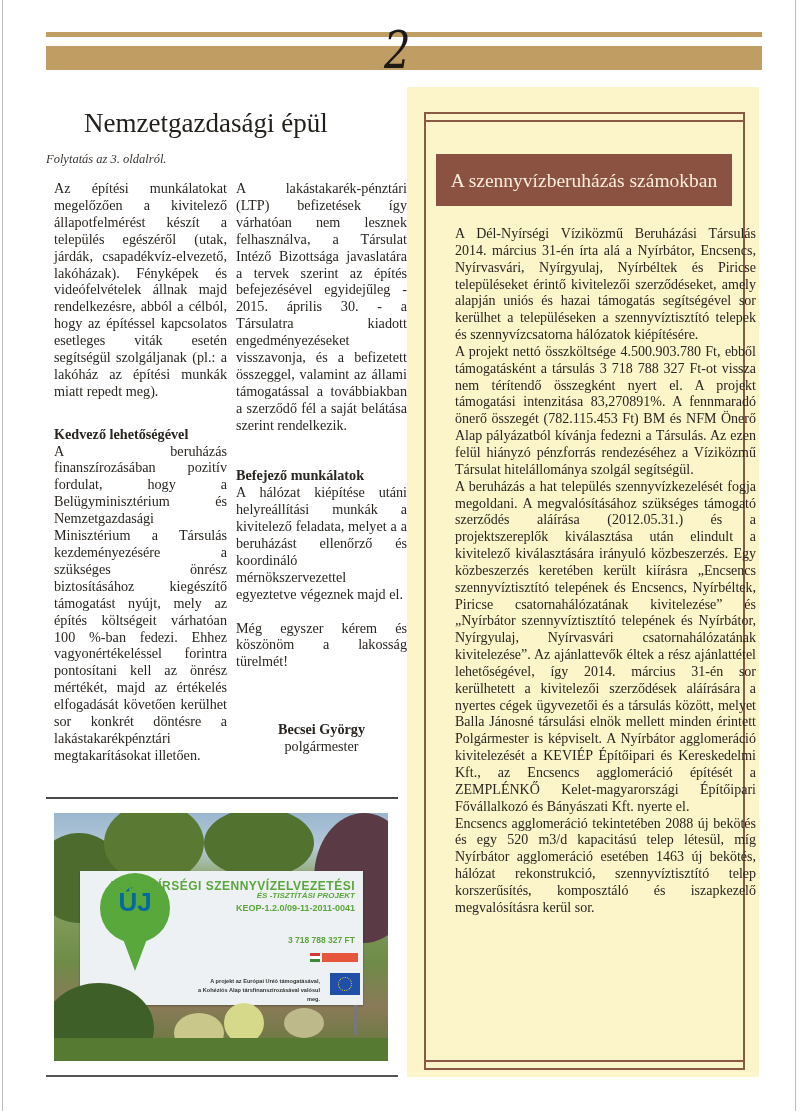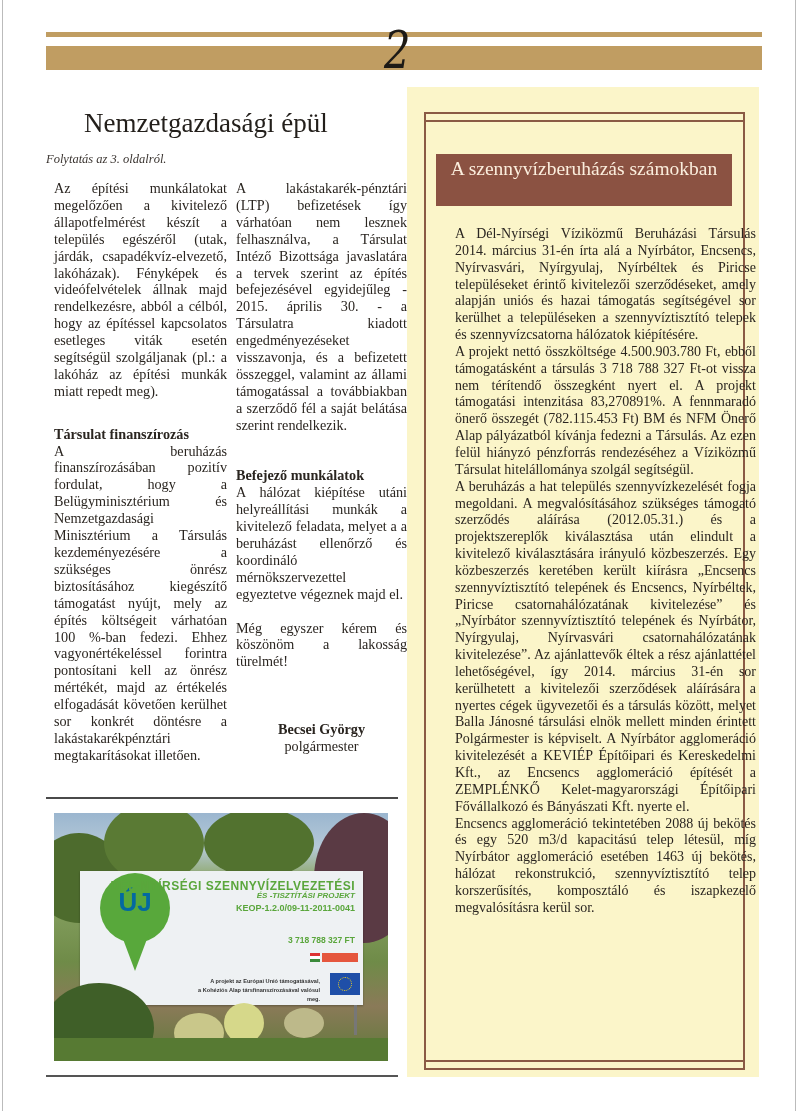--- a/index.html
+++ b/index.html
@@ -71,21 +71,21 @@
   .side-bg { position: absolute; left: 407px; top: 87px; width: 352px; height: 990px; background: #fbf5c9; }
   .side-frame {
     position: absolute; left: 424px; top: 112px; width: 321px; height: 958px;
     border: 2px solid #8a5a44; box-sizing: border-box;
   }
   .side-frame-inner-top { position: absolute; left: 424px; top: 120px; width: 321px; height: 2px; background: #8a5a44; }
   .side-frame-inner-bottom { position: absolute; left: 424px; top: 1060px; width: 321px; height: 2px; background: #8a5a44; }
   .side-title-box {
     position: absolute; left: 436px; top: 154px; width: 296px; height: 52px; background: #8b5242;
     color: #fbeedd; text-align: center; font-family: "Liberation Serif", serif; font-size: 19.5px; line-height: 24px;
-    padding-top: 3px; box-sizing: border-box;
+    padding-top: 15px; box-sizing: border-box;
   }
   .side-body {
     position: absolute; left: 434px; top: 226px; width: 301px; font-family: "Liberation Serif", serif;
     font-size: 14px; line-height: 16.85px; color: #2a2520; text-align: justify; margin-left: 21px;
   }
   .side-body p { margin: 0; }
 </style>
 </head>
 <body>
 
@@ -95,21 +95,21 @@
 <div class="band-thick"></div>
 <div class="page-number">2</div>
 
 <h1 class="left-title" style="margin:0;font-weight:normal;">Nemzetgazdasági épül</h1>
 <div class="continued">Folytatás az 3. oldalról.</div>
 
 <div class="col col-1">
   <p>Az építési munkálatokat megelőzően a kivitelező állapotfelmérést készít a település egészéről (utak, járdák, csapadékvíz-elvezető, lakóházak). Fényképek és videófelvételek állnak majd rendelkezésre, abból a célból, hogy az építéssel kapcsolatos esetleges viták esetén segítségül szolgáljanak (pl.: a lakóház az építési munkák miatt repedt meg).</p>
   <div class="gap"></div>
   <div class="gap" style="height:9px"></div>
-  <p class="subhead">Társulat finanszírozás</p>
+  <p class="subhead">Kedvező lehetőségével</p>
   <p>A beruházás finanszírozásában pozitív fordulat, hogy a Belügyminisztérium és Nemzetgazdasági Minisztérium a Társulás kezdeményezésére a szükséges önrész biztosításához kiegészítő támogatást nyújt, mely az építés költségeit várhatóan 100 %-ban fedezi. Ehhez vagyonértékeléssel forintra pontosítani kell az önrész mértékét, majd az értékelés elfogadását követően kerülhet sor konkrét döntésre a lakástakarékpénztári megtakarításokat illetően.</p>
 </div>
 
 <div class="col col-2">
   <p>A lakástakarék-pénztári (LTP) befizetések így várhatóan nem lesznek felhasználva, a Társulat Intéző Bizottsága javaslatára a tervek szerint az építés befejezésével egyidejűleg - 2015. április 30. - a Társulatra kiadott engedményezéseket visszavonja, és a befizetett összeggel, valamint az állami támogatással a továbbiakban a szerződő fél a saját belátása szerint rendelkezik.</p>
   <div class="gap"></div>
   <div class="gap"></div>
   <p class="subhead">Befejező munkálatok</p>
   <p>A hálózat kiépítése utáni helyreállítási munkák a kivitelező feladata, melyet a a beruházást ellenőrző és koordináló mérnökszervezettel egyeztetve végeznek majd el.</p>
   <div class="gap"></div>

